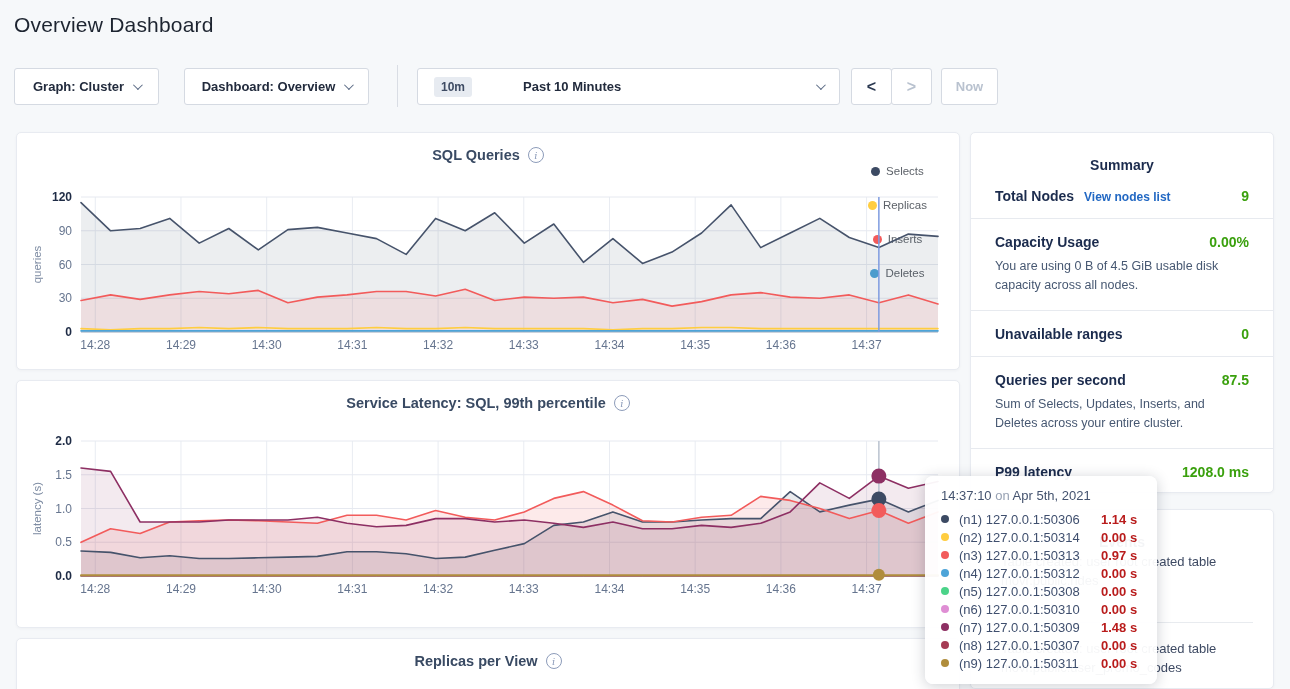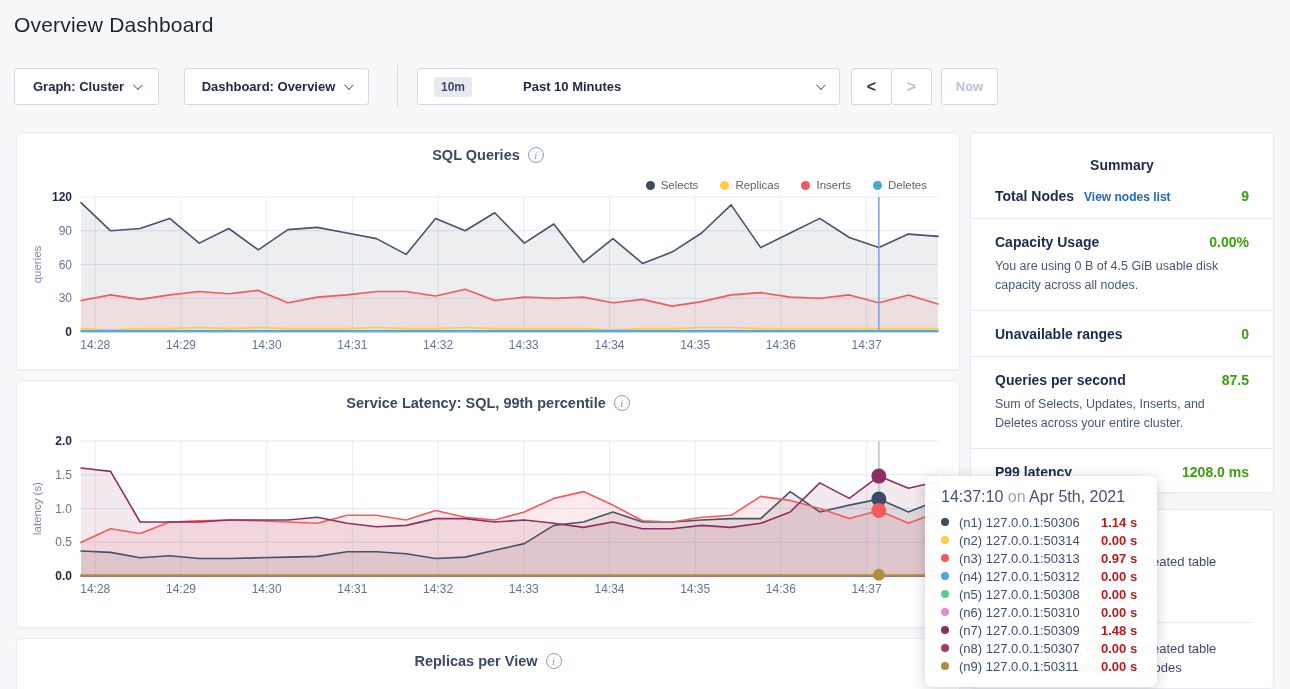--- a/index.html
+++ b/index.html
@@ -21,21 +21,21 @@
   .arrow-btn.disabled, .now-btn.disabled { color:#b9c2cf; cursor:default; }
   .now-btn { width:57px; color:#9aa5b5; font-size:13px; }
 
   .card { position:absolute; background:#fff; border:1px solid #e8ebf1; border-radius:5px;
     box-shadow:0 1px 3px rgba(40,50,70,0.04); }
   .chart-title { position:absolute; top:14px; left:0; right:0; display:flex; align-items:center;
     justify-content:center; gap:8px; font-size:14.5px; font-weight:bold; color:#394a63; }
   .info-icon { width:16px; height:16px; border:1px solid #8d9cba; border-radius:50%; color:#8d9cba;
     font-family:"DejaVu Serif", serif; font-style:italic; font-size:10px; font-weight:normal;
     display:inline-flex; align-items:center; justify-content:center; }
-  .legend { position:absolute; top:46px; right:32px; display:flex; gap:22px; align-items:center; }
+  .legend { position:absolute; top:32px; right:32px; display:flex; gap:22px; align-items:center;flex-direction:column; }
   .legend-item { display:flex; align-items:center; gap:6px; font-size:11.5px; color:#5d6269; }
   .legend-dot { width:9px; height:9px; border-radius:50%; display:inline-block; }
 
   svg text { font-family:"Liberation Sans", sans-serif; }
 
   
   .panel-title { position:absolute; top:16px; left:0; right:0; text-align:center;
     font-size:14px; font-weight:bold; color:#1b2b4d;margin-top:8px; }
   .metric { padding:15px 24px 14px 24px; border-bottom:1px solid #e7eaef; }
   .metric:last-child { border-bottom:none; }
@@ -45,21 +45,21 @@
   .metric-value { margin-left:auto; font-size:14px; font-weight:bold; color:#3aa00d; }
   .metric-desc { margin-top:7px; font-size:12.5px; line-height:1.55; color:#475872; }
 
   
   .event-item { padding:0 24px 0 30px; font-size:13px; line-height:19px; color:#3e4a63; }
   .event-divider { border-top:1px solid #e8ebef; margin:0 20px; }
 
   
   .tooltip { position:absolute; left:925px; top:476px; width:232px; background:rgba(255,255,255,0.95);
     border-radius:8px; box-shadow:0 2px 14px rgba(30,40,60,0.22); padding:12px 14px 12px 16px; z-index:50; }
-  .tt-header { font-size:16px; color:#44536f; margin-bottom:7px; }
+  .tt-header { font-size:13px; color:#44536f; margin-bottom:7px; }
   .tt-on { color:#97a1b3; }
   .tt-row { display:flex; align-items:center; height:18px; }
   .tt-dot { width:8px; height:8px; border-radius:50%; margin-right:10px; flex:0 0 auto; }
   .tt-addr { font-size:13px; color:#3f4f6e; width:128px; }
   .tt-val { font-size:13px; font-weight:bold; color:#b91c1c;margin-left:14px; }
 </style>
 </head>
 <body>
 
 <div id="stage">

